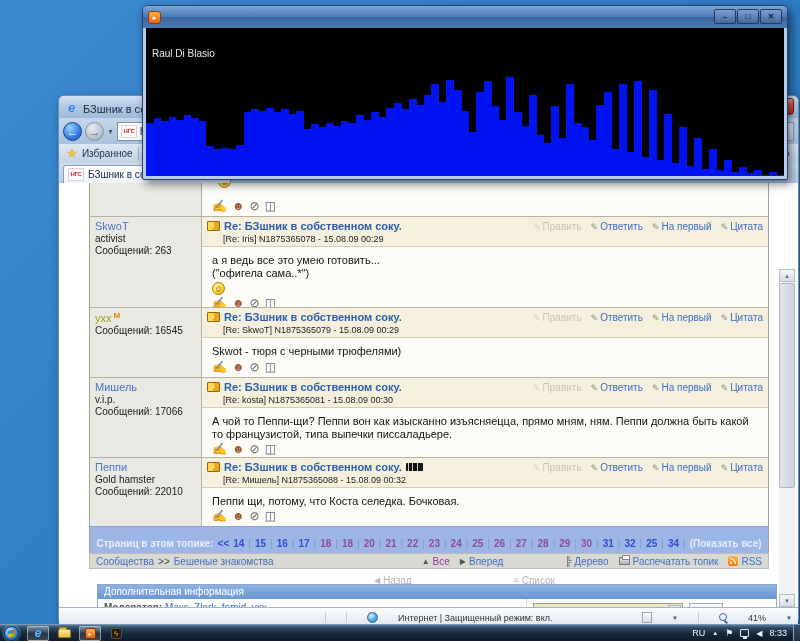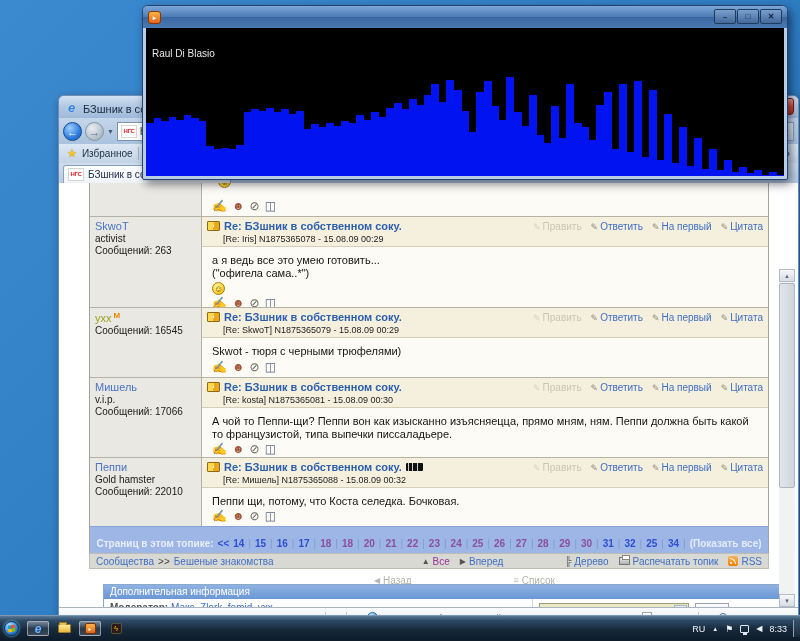--- a/index.html
+++ b/index.html
@@ -147,21 +147,21 @@
   .list-icon::before { content:"≡"; }
   .tree-icon { font-style:normal; color:#556; font-size:9px; }
   .tree-icon::before { content:"╠"; }
   .print-icon { width:11px; height:8px; background:linear-gradient(#e8e8e8,#b0b0b0); border:1px solid #777; position:relative; }
   .print-icon::before { content:""; position:absolute; left:2px; top:-3px; width:6px; height:3px; background:#fff; border:1px solid #888; }
   .rss-icon { width:10px; height:10px; border-radius:2px; background:linear-gradient(#ffb35c,#f07c00); position:relative; }
   .rss-icon::before { content:""; position:absolute; left:2px; bottom:2px; width:2px; height:2px; border-radius:50%; background:#fff; }
   .rss-icon::after { content:""; position:absolute; left:2px; bottom:2px; width:5px; height:5px; border:1px solid #fff;
                      border-left:none; border-bottom:none; border-radius:0 7px 0 0; }
 
-  .extra { position:absolute; left:44px; top:401px; width:680px; border:1px solid #8aa8cc; background:#fff; }
+  .extra { position:absolute; left:38px; top:401px; width:680px; border:1px solid #8aa8cc; background:#fff; }
   .extra-head { height:14px; background:linear-gradient(#8fb2e2,#6b97d4); color:#fff; font-size:10px;
                 line-height:14px; padding:0 6px; }
   .extra-body { display:flex; min-height:24px; }
   .extra-left { flex:1; padding:3px 6px; font-size:10px; color:#444; }
   .mod-label { font-weight:bold; color:#555; }
   .mod-links { color:#3f6fc4; cursor:pointer; }
   .extra-right { width:250px; border-left:1px solid #c9d6e6; padding:4px 6px; display:flex; gap:6px; align-items:flex-start; }
   .combo { width:150px; height:14px; background:#e9e9c6; border:1px solid #9a9a7c; position:relative; }
   .combo::after { content:"▼"; position:absolute; right:1px; top:1px; width:11px; height:10px; background:#e9edf2;
                   border:1px solid #aab4c0; font-size:6px; text-align:center; line-height:10px; color:#445972; }
@@ -188,21 +188,21 @@
              border:1px solid #8a3a00; color:#fff; font-size:7px; line-height:12px; text-align:center; }
   .pw-icon::before { content:"▸"; }
   .pw-btns { position:absolute; right:5px; top:3px; display:flex; gap:1px; }
   .pw-btn { width:22px; height:15px; background:linear-gradient(#7aa0cf,#44699c); border:1px solid #203c5c;
             border-radius:2px; color:#0e2240; font-size:8px; font-weight:bold; text-align:center; line-height:14px; }
   .pw-client { position:absolute; left:3px; top:22px; right:3px; bottom:3px; background:#000; overflow:hidden; }
   .pw-track-title { position:absolute; left:6px; top:20px; color:#e8e8e8; font-size:10px; }
   .pw-spectrum { position:absolute; left:0; bottom:0; width:100%; height:148px; }
 
   
-  .taskbar { position:absolute; left:0; bottom:0; width:800px; height:26px; z-index:10;
+  .taskbar { position:absolute; left:0; bottom:0; width:800px; height:17px; z-index:10;
              background:linear-gradient(#5a7a99 0%,#2e4a66 18%,#16283a 55%,#0e1c2a 100%);
              border-top:1px solid #7d98b4; display:flex; align-items:center; }
   .start-orb { position:relative; width:15px; height:15px; margin-left:4px; border-radius:50%;
                background:radial-gradient(circle at 35% 28%, #bfe6ff, #3f93e0 50%, #10549e 85%);
                border:1px solid #0a3a70; box-shadow:0 0 3px #8fd0ff; }
   .start-flag { position:absolute; left:3px; top:3px; width:7px; height:7px; border-radius:1px;
                 background:conic-gradient(#f25022 0 25%, #7fba00 0 50%, #ffb900 0 75%, #00a4ef 0); transform:rotate(-8deg); }
   .task-icons { display:flex; align-items:center; gap:4px; margin-left:8px; }
   .task-btn { width:22px; height:15px; display:flex; align-items:center; justify-content:center; border-radius:2px; }
   .task-btn.active { background:linear-gradient(rgba(255,255,255,.35),rgba(255,255,255,.08) 50%,rgba(255,255,255,.18));

